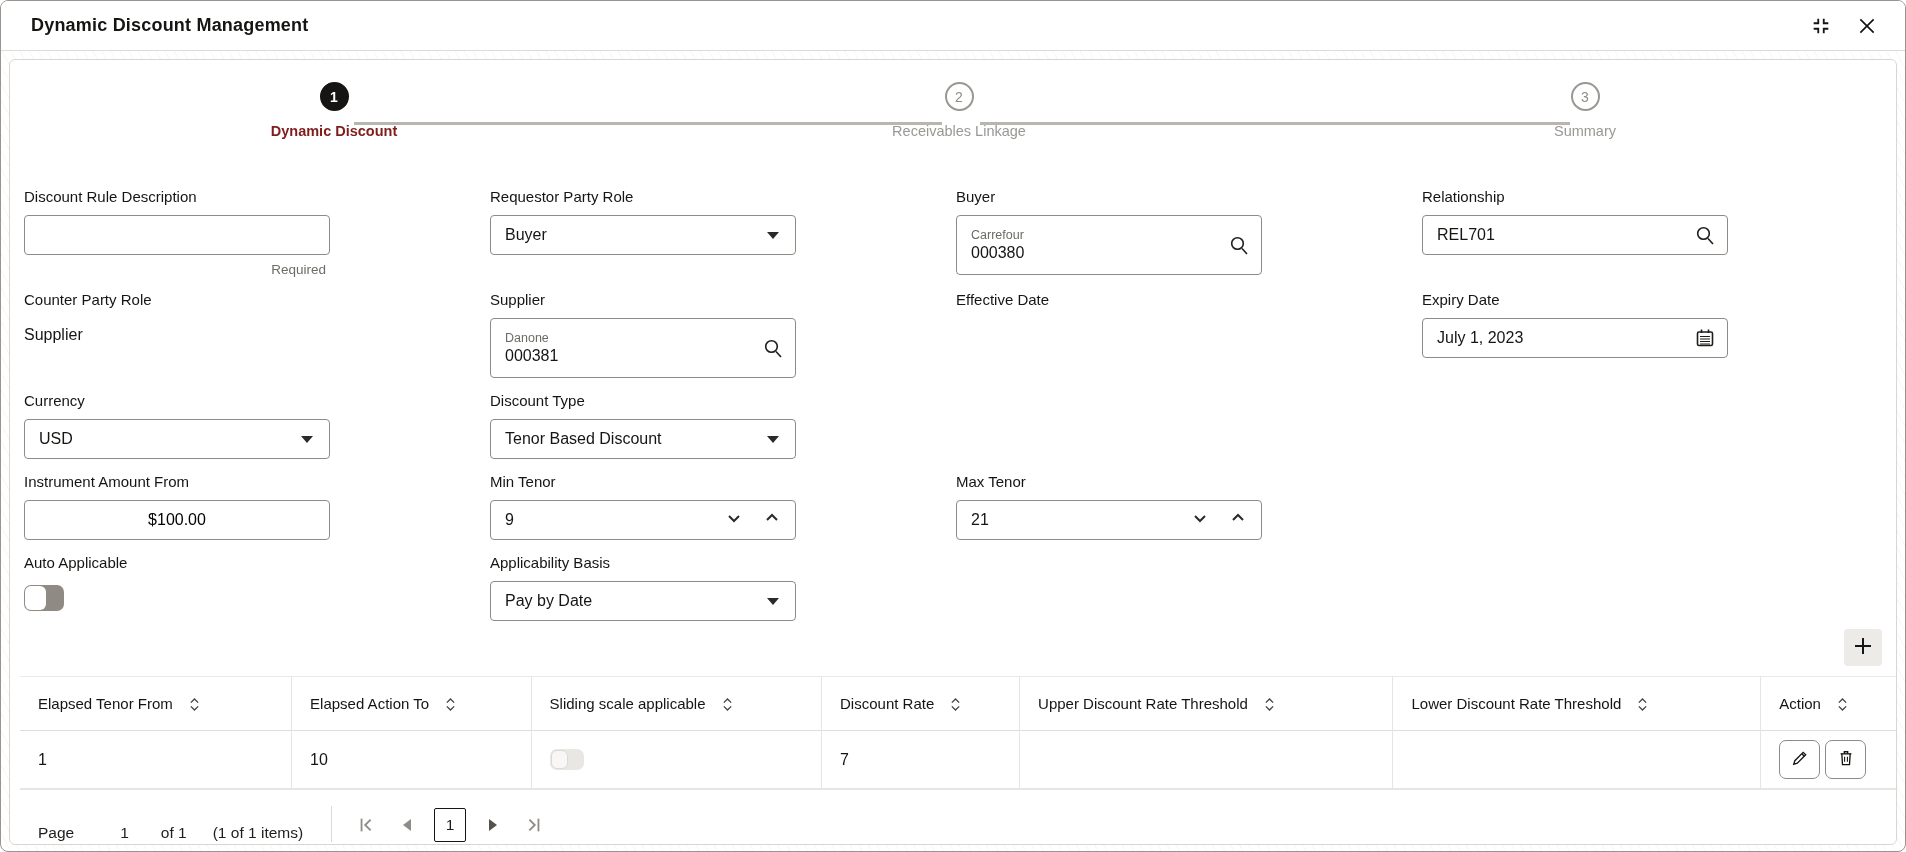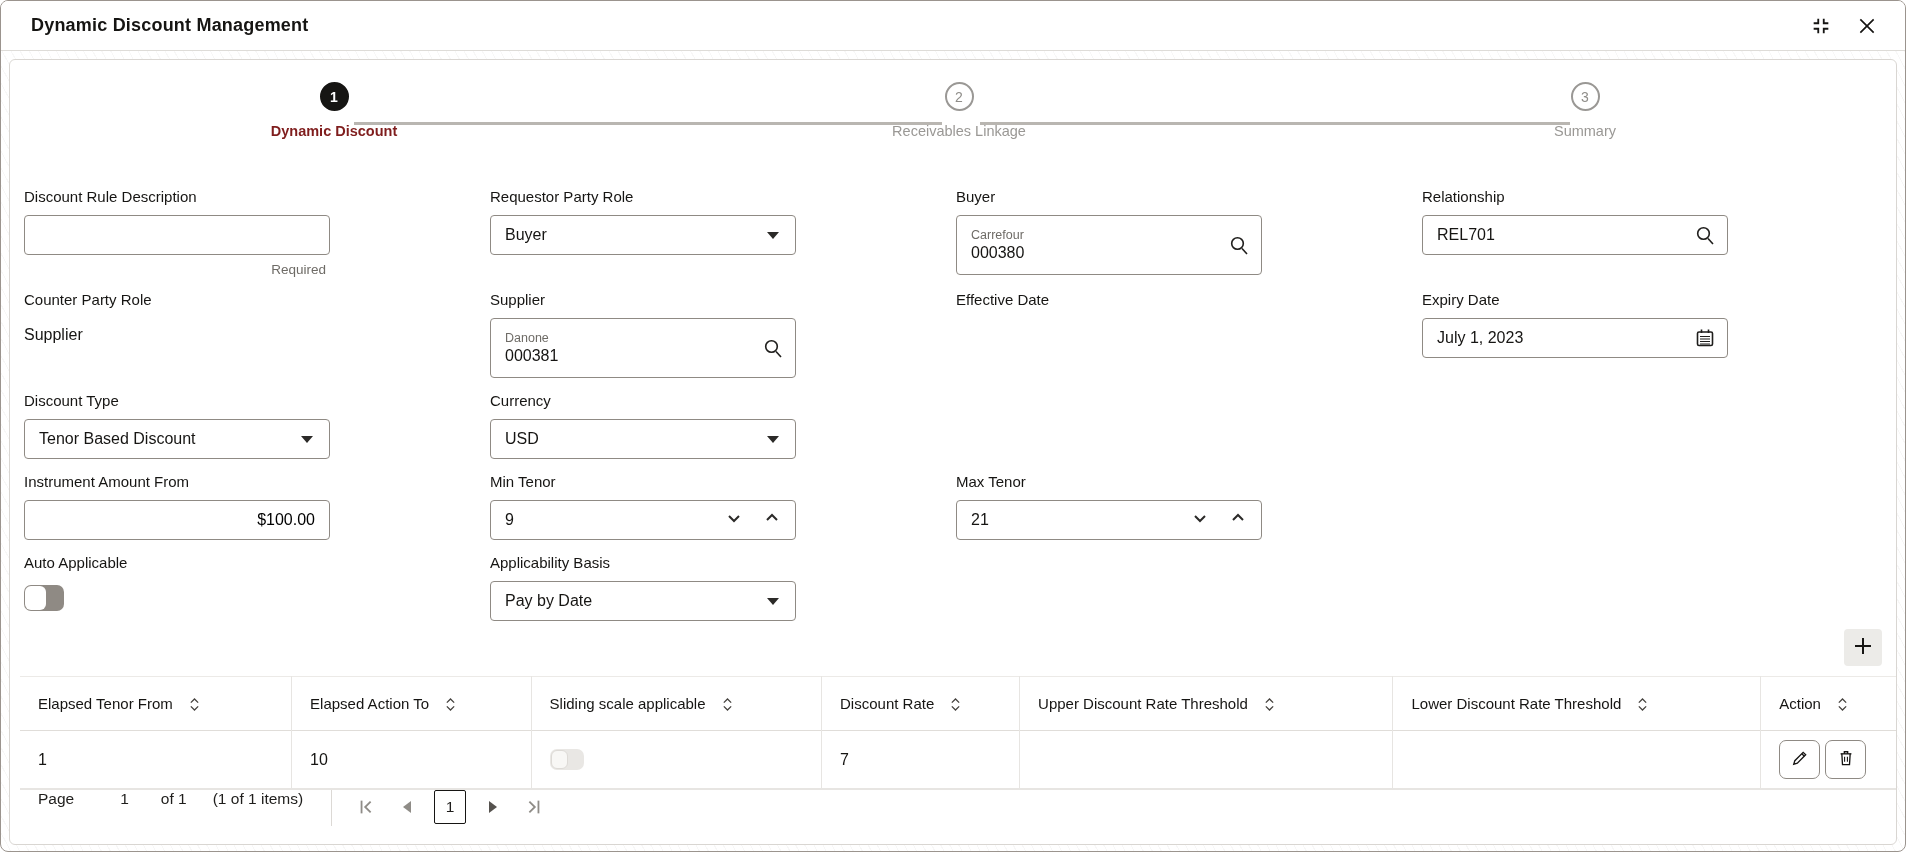--- a/index.html
+++ b/index.html
@@ -32,21 +32,21 @@
 
   
   .form { padding:6px 14px 0 14px; }
   .form-row { display:grid; grid-template-columns:repeat(4,466px); margin-bottom:14px; }
   .field { width:306px; }
   .field-label { font-size:15px; margin-bottom:10px; }
   .control { position:relative; width:306px; height:40px; border:1px solid #8f8a84; border-radius:4px;
              background:#fff; display:flex; align-items:center; padding:0 14px; font-size:16px; }
   .control.tall { height:60px; }
   .control input { border:none; outline:none; width:100%; height:100%; font-size:16px; font-family:inherit; background:transparent; }
-  .control input.right { text-align:right; }
+  .control input.right { text-align:center; }
   .hint { width:306px; text-align:right; font-size:13.5px; color:#6e6b66; margin-top:7px; padding-right:4px; }
   .plain-value { font-size:16px; margin-top:18px; }
   .caret-down { position:absolute; right:16px; top:50%; margin-top:-3px; width:0; height:0;
                 border-left:6px solid transparent; border-right:6px solid transparent; border-top:7px solid #2b2a28; }
   .icon-right { position:absolute; right:10px; top:50%; transform:translateY(-50%); display:flex; color:#1f1e1c; }
   .lookup { display:flex; flex-direction:column; justify-content:center; line-height:1.2; }
   .lookup .name { font-size:12.5px; color:#6e6b66; }
   .lookup .code { font-size:16px; color:#161513; }
   .spin-icons { position:absolute; right:14px; top:50%; transform:translateY(-50%); display:flex; gap:20px; color:#2b2a28; }
 
@@ -67,21 +67,21 @@
   table.grid thead tr { height:54px; border-top:1px solid #eceae7; border-bottom:1px solid #e0ddd9; }
   table.grid tbody tr { height:57px; border-bottom:2px solid #e7e5e2; }
   table.grid td { font-size:16px; }
   .th-inner { display:inline-flex; align-items:flex-end; gap:16px; }
   .sort-icon { color:#45423e; display:inline-flex; }
   .action-cell { display:flex; gap:5px; padding:9px 0; }
   .icon-btn { width:41px; height:39px; border:1px solid #8f8a84; border-radius:7px; background:#fff;
               display:flex; align-items:center; justify-content:center; cursor:pointer; color:#161513; }
 
   
-  .pagination { display:flex; align-items:flex-start; height:52px; margin:0 10px; font-size:15.5px; color:#1f1e1c; }
+  .pagination { display:flex; align-items:flex-end; height:52px; margin:0 10px; font-size:15.5px; color:#1f1e1c; }
   .pagination .pg-label { margin-left:18px; }
   .pagination .pg-num { margin-left:46px; }
   .pagination .pg-of { margin-left:32px; }
   .pagination .pg-items { margin-left:26px; }
   .pg-divider { width:1px; height:36px; background:#dcd9d5; margin:0 22px 0 28px; }
   .pg-ctrl { display:flex; align-items:center; gap:14px; }
   .pg-ico { width:26px; height:26px; display:flex; align-items:center; justify-content:center; color:#8f8c87; cursor:pointer; }
   .pg-ico.dark { color:#55524e; }
   .pg-current { min-width:32px; height:34px; border:1.5px solid #161513; border-radius:2px; display:flex;
                 align-items:center; justify-content:center; font-size:15.5px; }
@@ -215,30 +215,30 @@
                 <path d="M8.5 3.5 V7 M15.5 3.5 V7"></path>
                 <path d="M7 10.5 H17 M7 13 H17 M7 15.5 H17 M7 18 H17" stroke-width="1.1"></path>
               </svg>
             </span>
           </div>
         </div>
       </div>
 
       <div class="form-row">
         <div class="field">
+          <div class="field-label">Currency</div>
+          <div class="control">
+            <span>USD</span>
+            <span class="caret-down"></span>
+          </div>
+        </div>
+        <div class="field">
           <div class="field-label">Discount Type</div>
           <div class="control">
             <span>Tenor Based Discount</span>
-            <span class="caret-down"></span>
-          </div>
-        </div>
-        <div class="field">
-          <div class="field-label">Currency</div>
-          <div class="control">
-            <span>USD</span>
             <span class="caret-down"></span>
           </div>
         </div>
         <div class="field"></div>
         <div class="field"></div>
       </div>
 
       <div class="form-row">
         <div class="field">
           <div class="field-label">Instrument Amount From</div>

